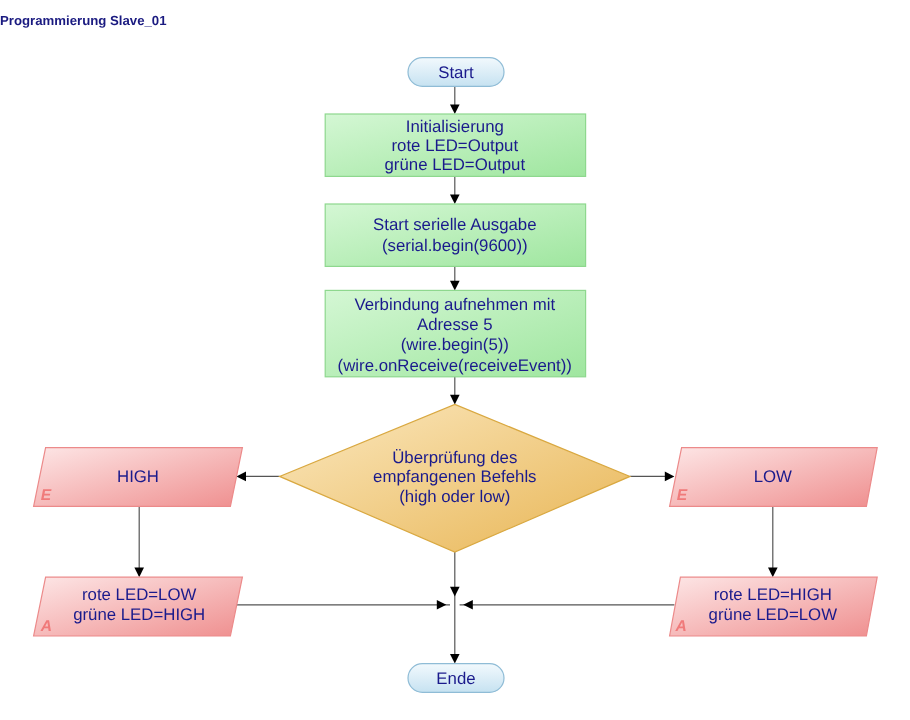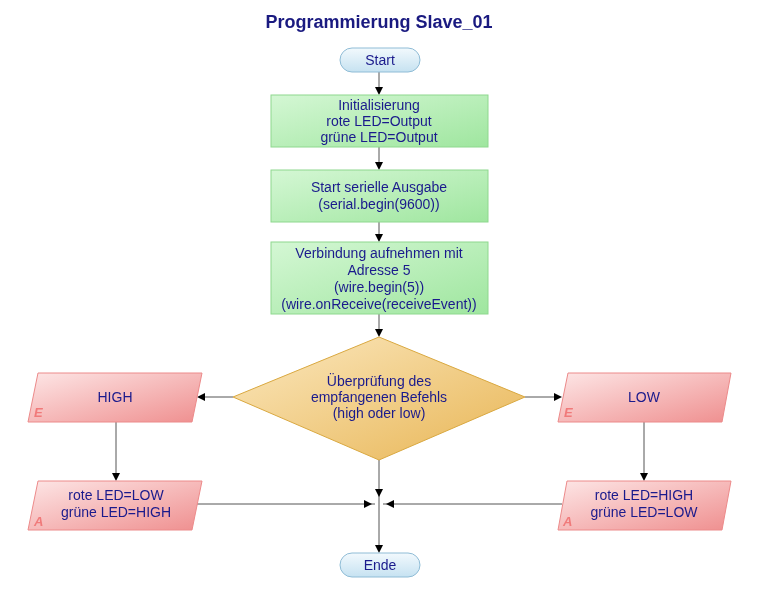--- a/index.html
+++ b/index.html
@@ -1,20 +1,20 @@
 <!DOCTYPE html>
 <html><head>
 <meta charset="utf-8">
 <style>
   html, body { margin: 0; padding: 0; background: #ffffff; }
   body { width: 758px; height: 600px; position: relative; overflow: hidden;
          font-family: "Liberation Sans", sans-serif; }
   #diagram { position: absolute; left: 0; top: 0; }
-  .title { position: absolute; left: 0; width: 758px; top: 12px; text-align: center;
-           font-size: 18px; font-weight: bold; color: #1a1a80; }
+  .title { position: absolute; left: 0; width: 758px; top: 12px; 
+           font-size: 11px; font-weight: bold; color: #1a1a80; }
   svg text { font-family: "Liberation Sans", sans-serif; }
   .node-text { fill: #1a1a8c; font-size: 14px; }
   .corner-letter { fill: #f07a7a; font-size: 13px; font-weight: bold; font-style: italic; }
   .conn { stroke: #555555; stroke-width: 1; fill: none; }
   .arrow { fill: #000000; }
 </style>
 </head>
 <body>
 
 <div class="title">Programmierung Slave_01</div>

